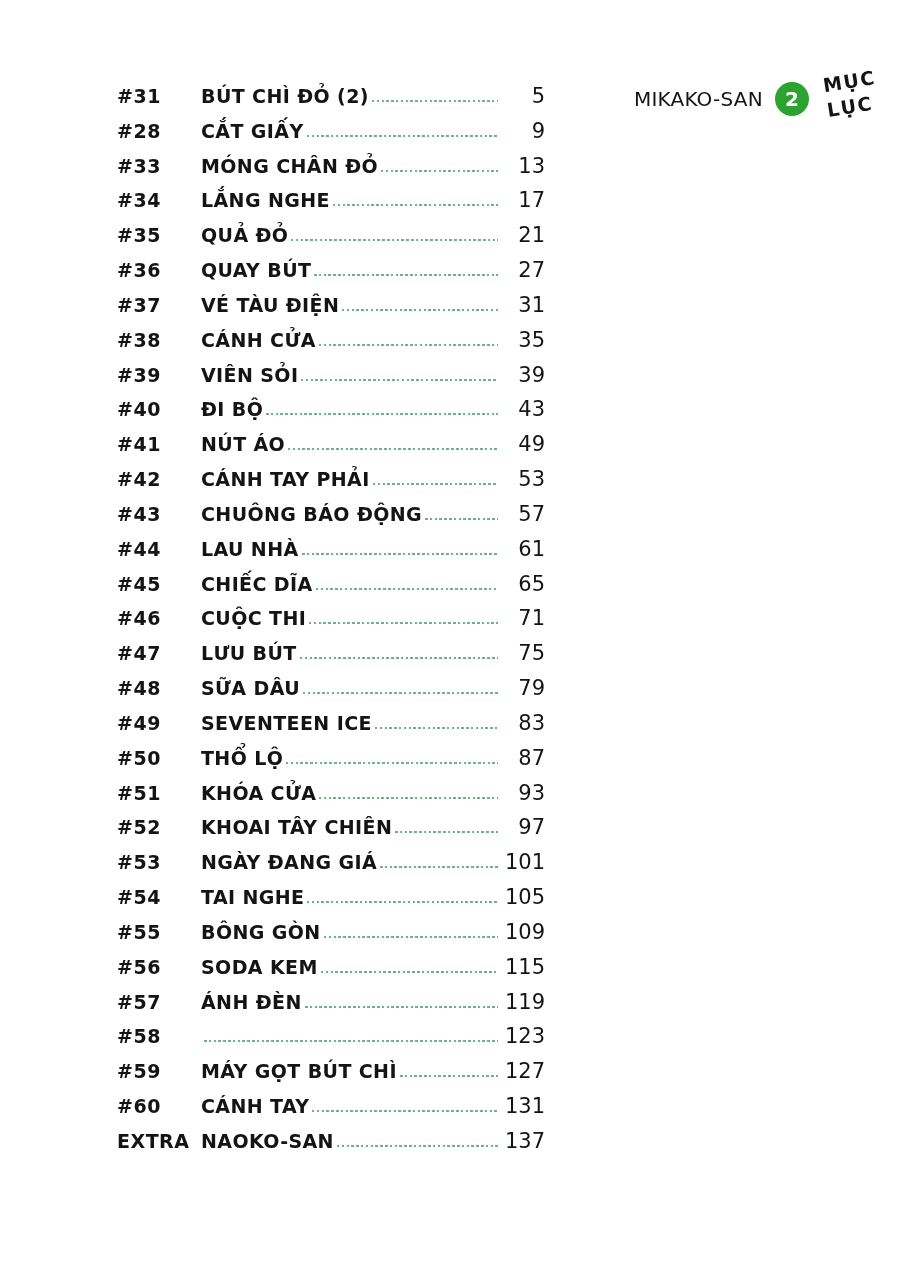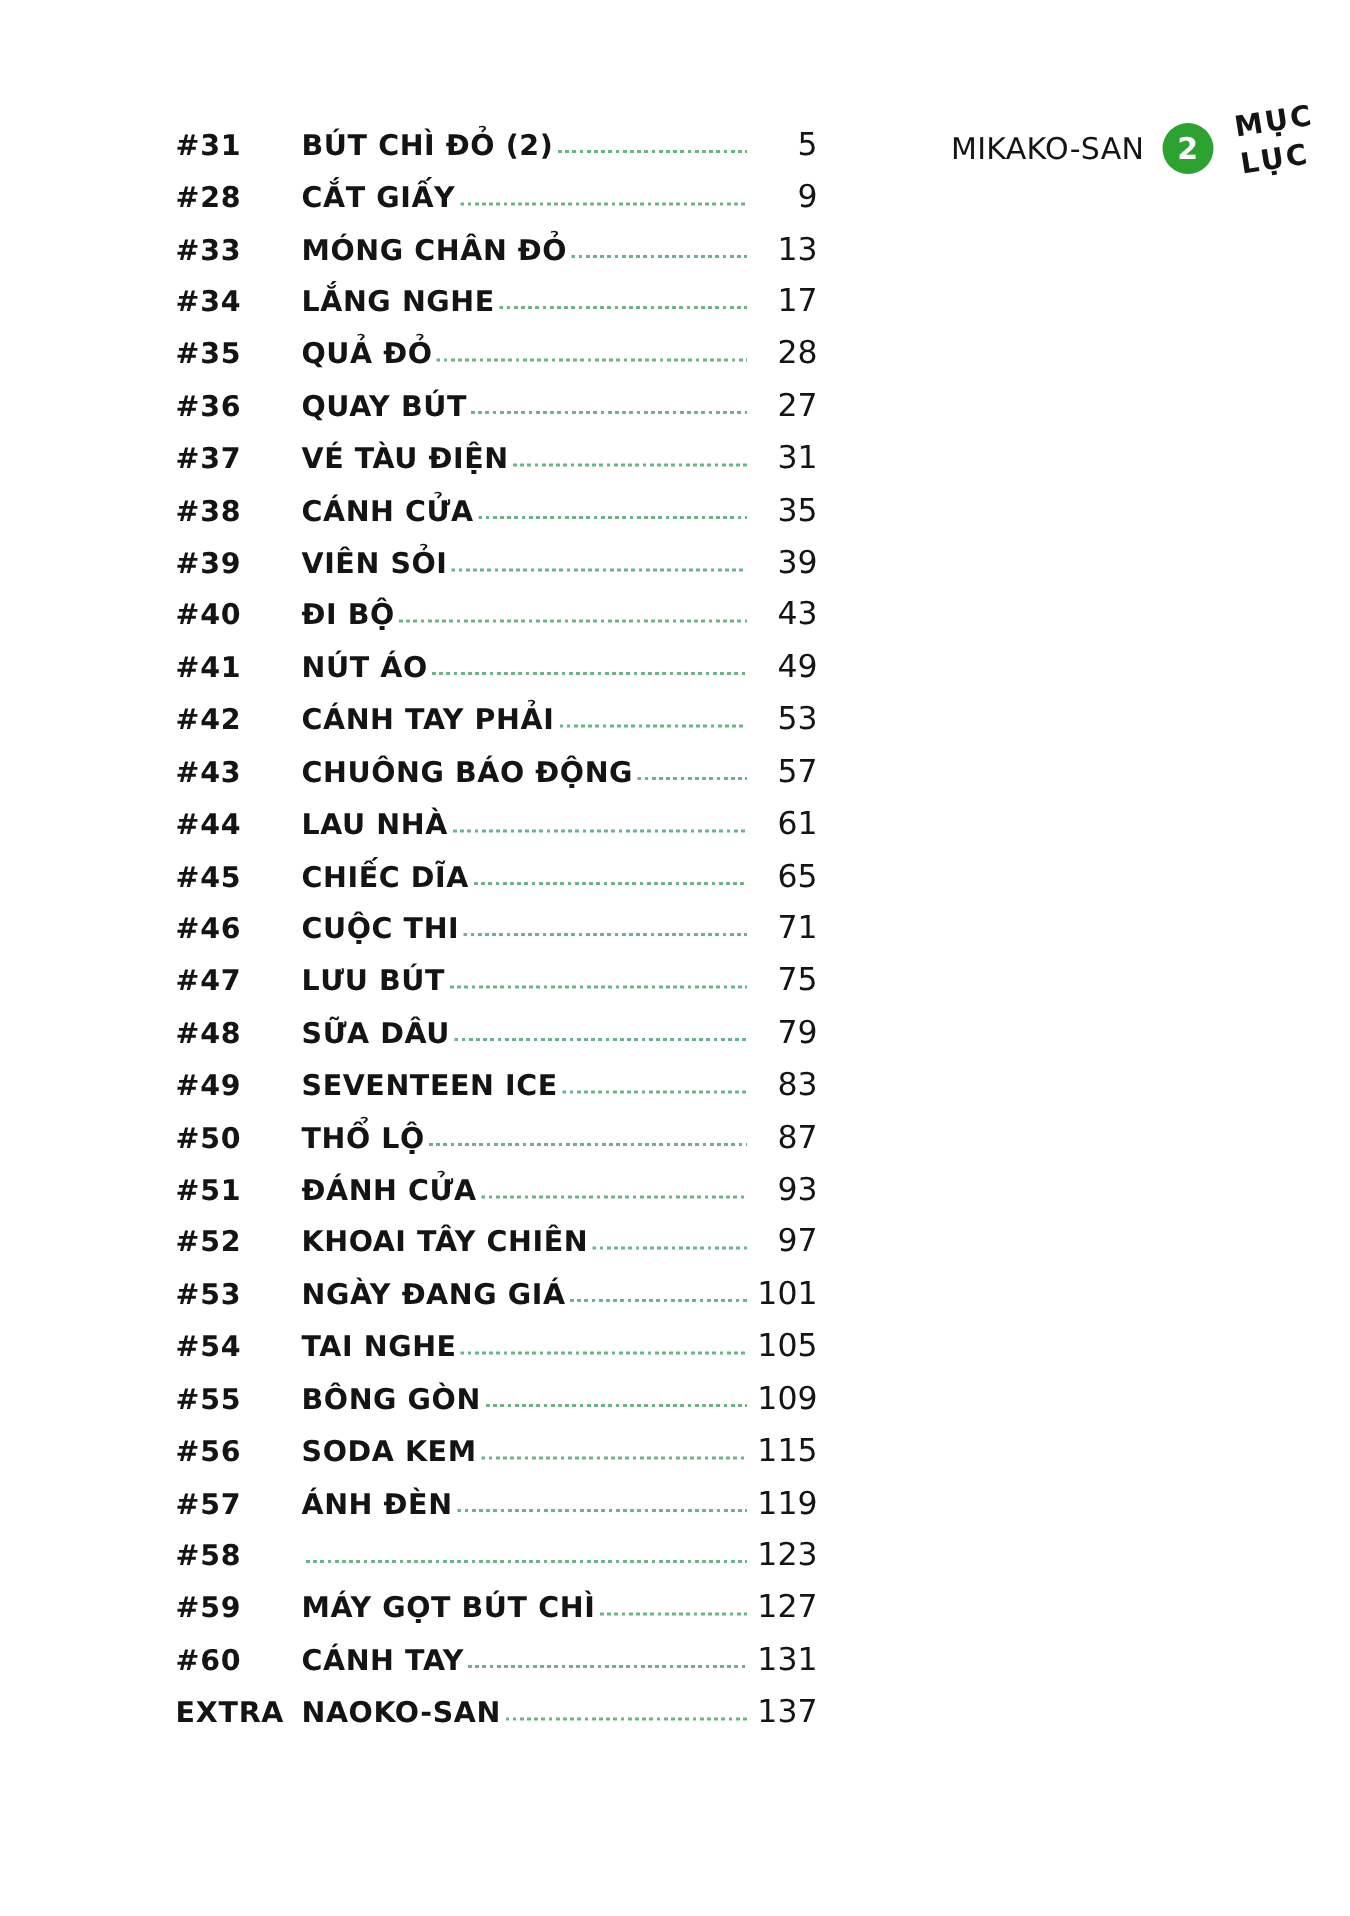--- a/index.html
+++ b/index.html
@@ -149,21 +149,21 @@
     <span class="num">#34</span>
     <span class="title">LẮNG NGHE</span>
     <span class="dots"></span>
     <span class="pageno">17</span>
   </div>
 
   <div class="row">
     <span class="num">#35</span>
     <span class="title">QUẢ ĐỎ</span>
     <span class="dots"></span>
-    <span class="pageno">28</span>
+    <span class="pageno">21</span>
   </div>
 
   <div class="row">
     <span class="num">#36</span>
     <span class="title">QUAY BÚT</span>
     <span class="dots"></span>
     <span class="pageno">27</span>
   </div>
 
   <div class="row">
@@ -259,21 +259,21 @@
 
   <div class="row">
     <span class="num">#50</span>
     <span class="title">THỔ LỘ</span>
     <span class="dots"></span>
     <span class="pageno">87</span>
   </div>
 
   <div class="row">
     <span class="num">#51</span>
-    <span class="title">ĐÁNH CỬA</span>
+    <span class="title">KHÓA CỬA</span>
     <span class="dots"></span>
     <span class="pageno">93</span>
   </div>
 
   <div class="row">
     <span class="num">#52</span>
     <span class="title">KHOAI TÂY CHIÊN</span>
     <span class="dots"></span>
     <span class="pageno">97</span>
   </div>

